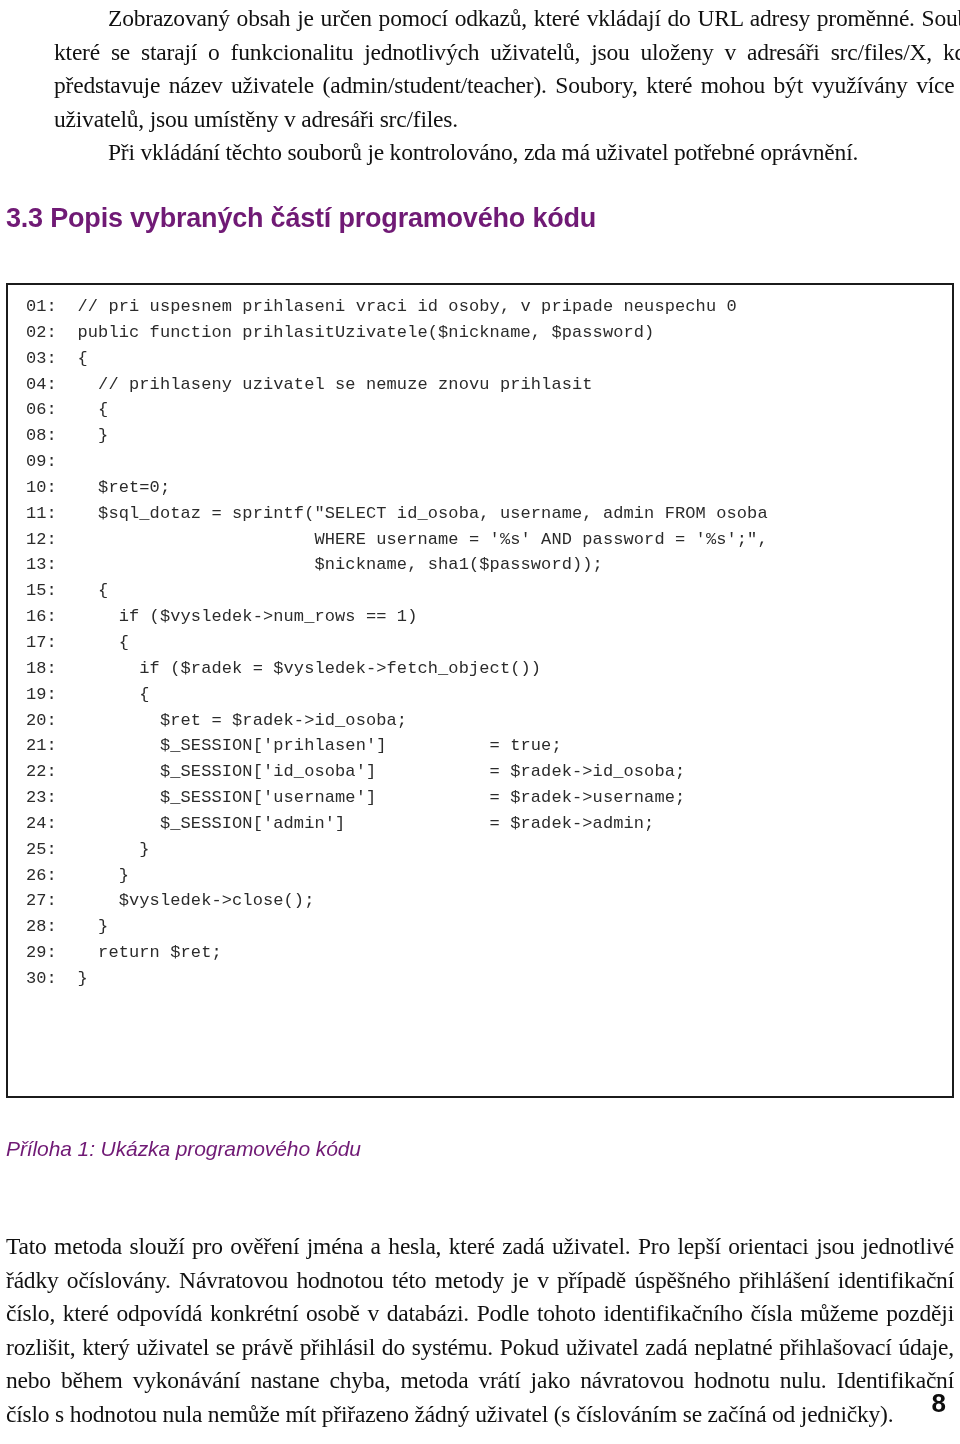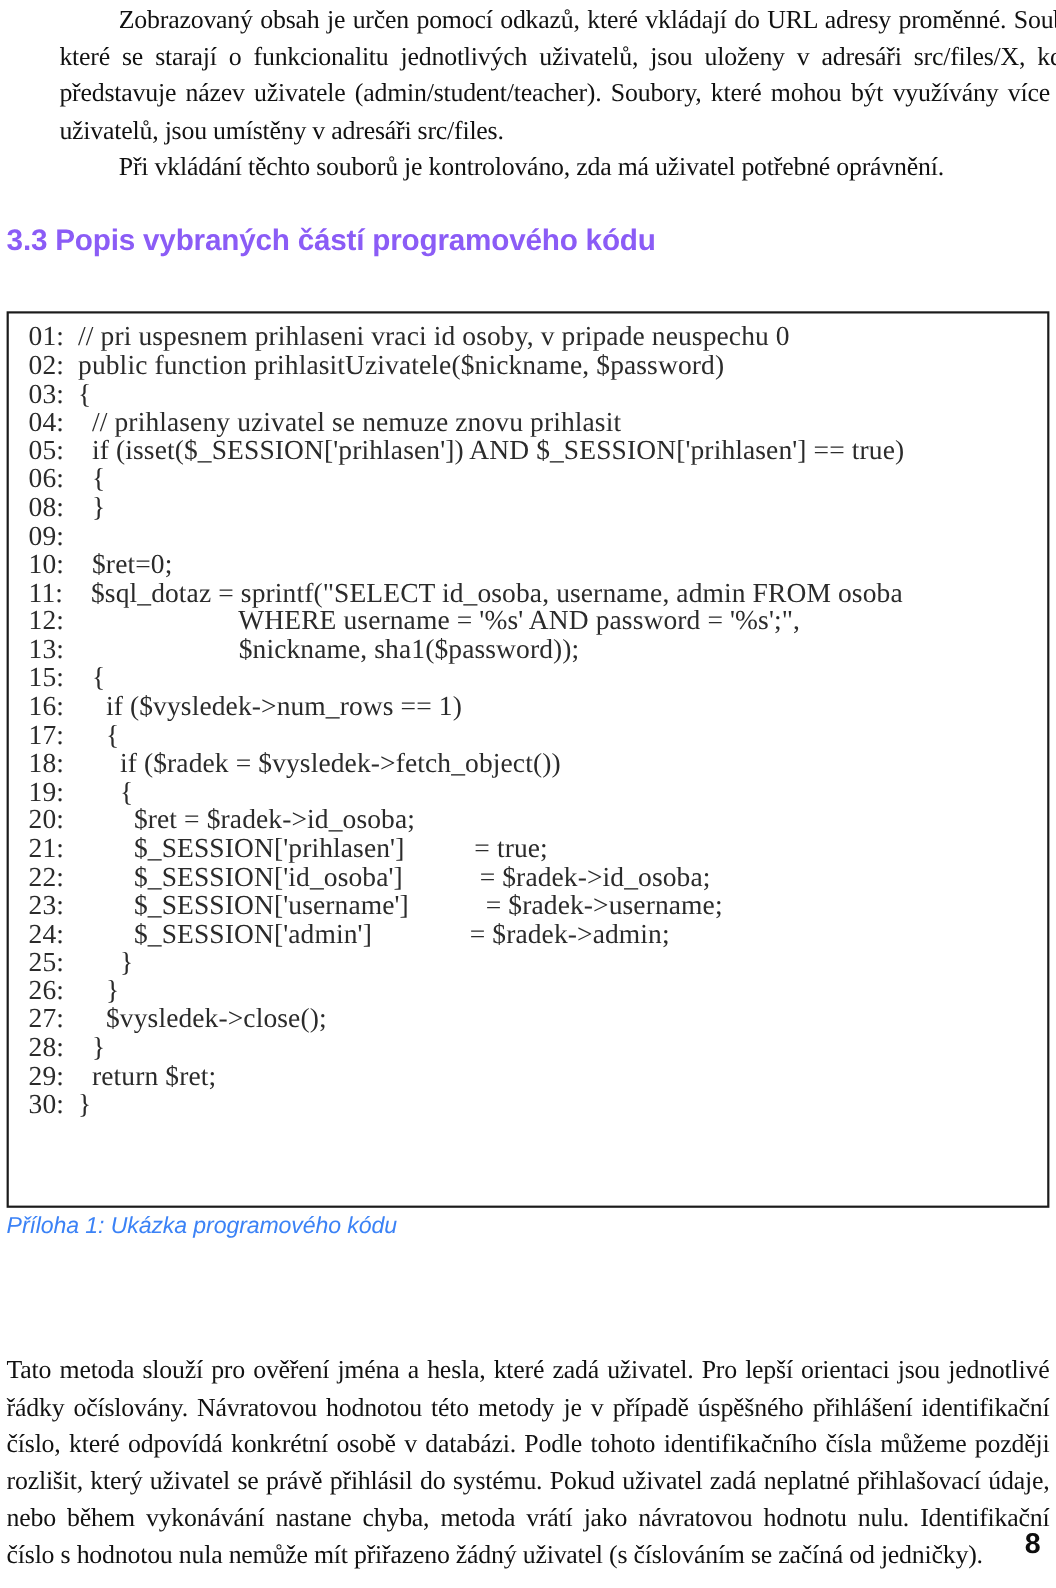--- a/index.html
+++ b/index.html
@@ -53,62 +53,62 @@
 
   
   #section-heading {
     position: absolute;
     left: 6px;
     top: 203px;
     width: 900px;
     font-family: "Liberation Sans", "DejaVu Sans", sans-serif;
     font-size: 27px;
     font-weight: bold;
-    color: #8b5cf6;
+    color: #701a75;
     letter-spacing: -0.2px;
   }
 
   
   #code-block {
     position: absolute;
     left: 6px;
     top: 283px;
     width: 948px;
     height: 815px;
     box-sizing: border-box;
     border: 2px solid #1b1b1b;
     background: #ffffff;
   }
   .code-inner {
     padding: 9px 0 0 0;
   }
   .code-line {
     display: block;
-    font-family: Liberation Serif, serif;
-    font-size: 25px;
+    font-family: Liberation Mono, monospace;
+    font-size: 17px;
     line-height: 25.85px;
     color: #2b2b2b;
     white-space: pre;
     padding-left: 18px;
     letter-spacing: 0.1px;
   }
   .code-line .ln {
     color: #2b2b2b;
   }
 
   
   #figure-caption {
     position: absolute;
     left: 6px;
-    top: 1103px;
+    top: 1137px;
     width: 700px;
     font-family: "Liberation Sans", "DejaVu Sans", sans-serif;
     font-style: italic;
     font-size: 21px;
-    color: #3b82f6;
+    color: #701a75;
     letter-spacing: -0.1px;
   }
 
   
   #closing-para {
     position: absolute;
     left: 6px;
     top: 1202px;
     width: 948px;
     margin-top: 28px;
@@ -136,21 +136,20 @@
   </div>
 
   <div id="section-heading">3.3 Popis vybraných částí programového kódu</div>
 
   <div id="code-block">
     <div class="code-inner" id="code-inner">
         <span class="code-line"><span class="ln">01:</span><span>  // pri uspesnem prihlaseni vraci id osoby, v pripade neuspechu 0</span></span>
         <span class="code-line"><span class="ln">02:</span><span>  public function prihlasitUzivatele($nickname, $password)</span></span>
         <span class="code-line"><span class="ln">03:</span><span>  {</span></span>
         <span class="code-line"><span class="ln">04:</span><span>    // prihlaseny uzivatel se nemuze znovu prihlasit</span></span>
-        <span class="code-line"><span class="ln">05:</span><span>    if (isset($_SESSION['prihlasen']) AND $_SESSION['prihlasen'] == true)</span></span>
         <span class="code-line"><span class="ln">06:</span><span>    {</span></span>
         <span class="code-line"><span class="ln">08:</span><span>    }</span></span>
         <span class="code-line"><span class="ln">09:</span><span></span></span>
         <span class="code-line"><span class="ln">10:</span><span>    $ret=0;</span></span>
         <span class="code-line"><span class="ln">11:</span><span>    $sql_dotaz = sprintf("SELECT id_osoba, username, admin FROM osoba</span></span>
         <span class="code-line"><span class="ln">12:</span><span>                         WHERE username = '%s' AND password = '%s';",</span></span>
         <span class="code-line"><span class="ln">13:</span><span>                         $nickname, sha1($password));</span></span>
         <span class="code-line"><span class="ln">15:</span><span>    {</span></span>
         <span class="code-line"><span class="ln">16:</span><span>      if ($vysledek-&gt;num_rows == 1)</span></span>
         <span class="code-line"><span class="ln">17:</span><span>      {</span></span>

